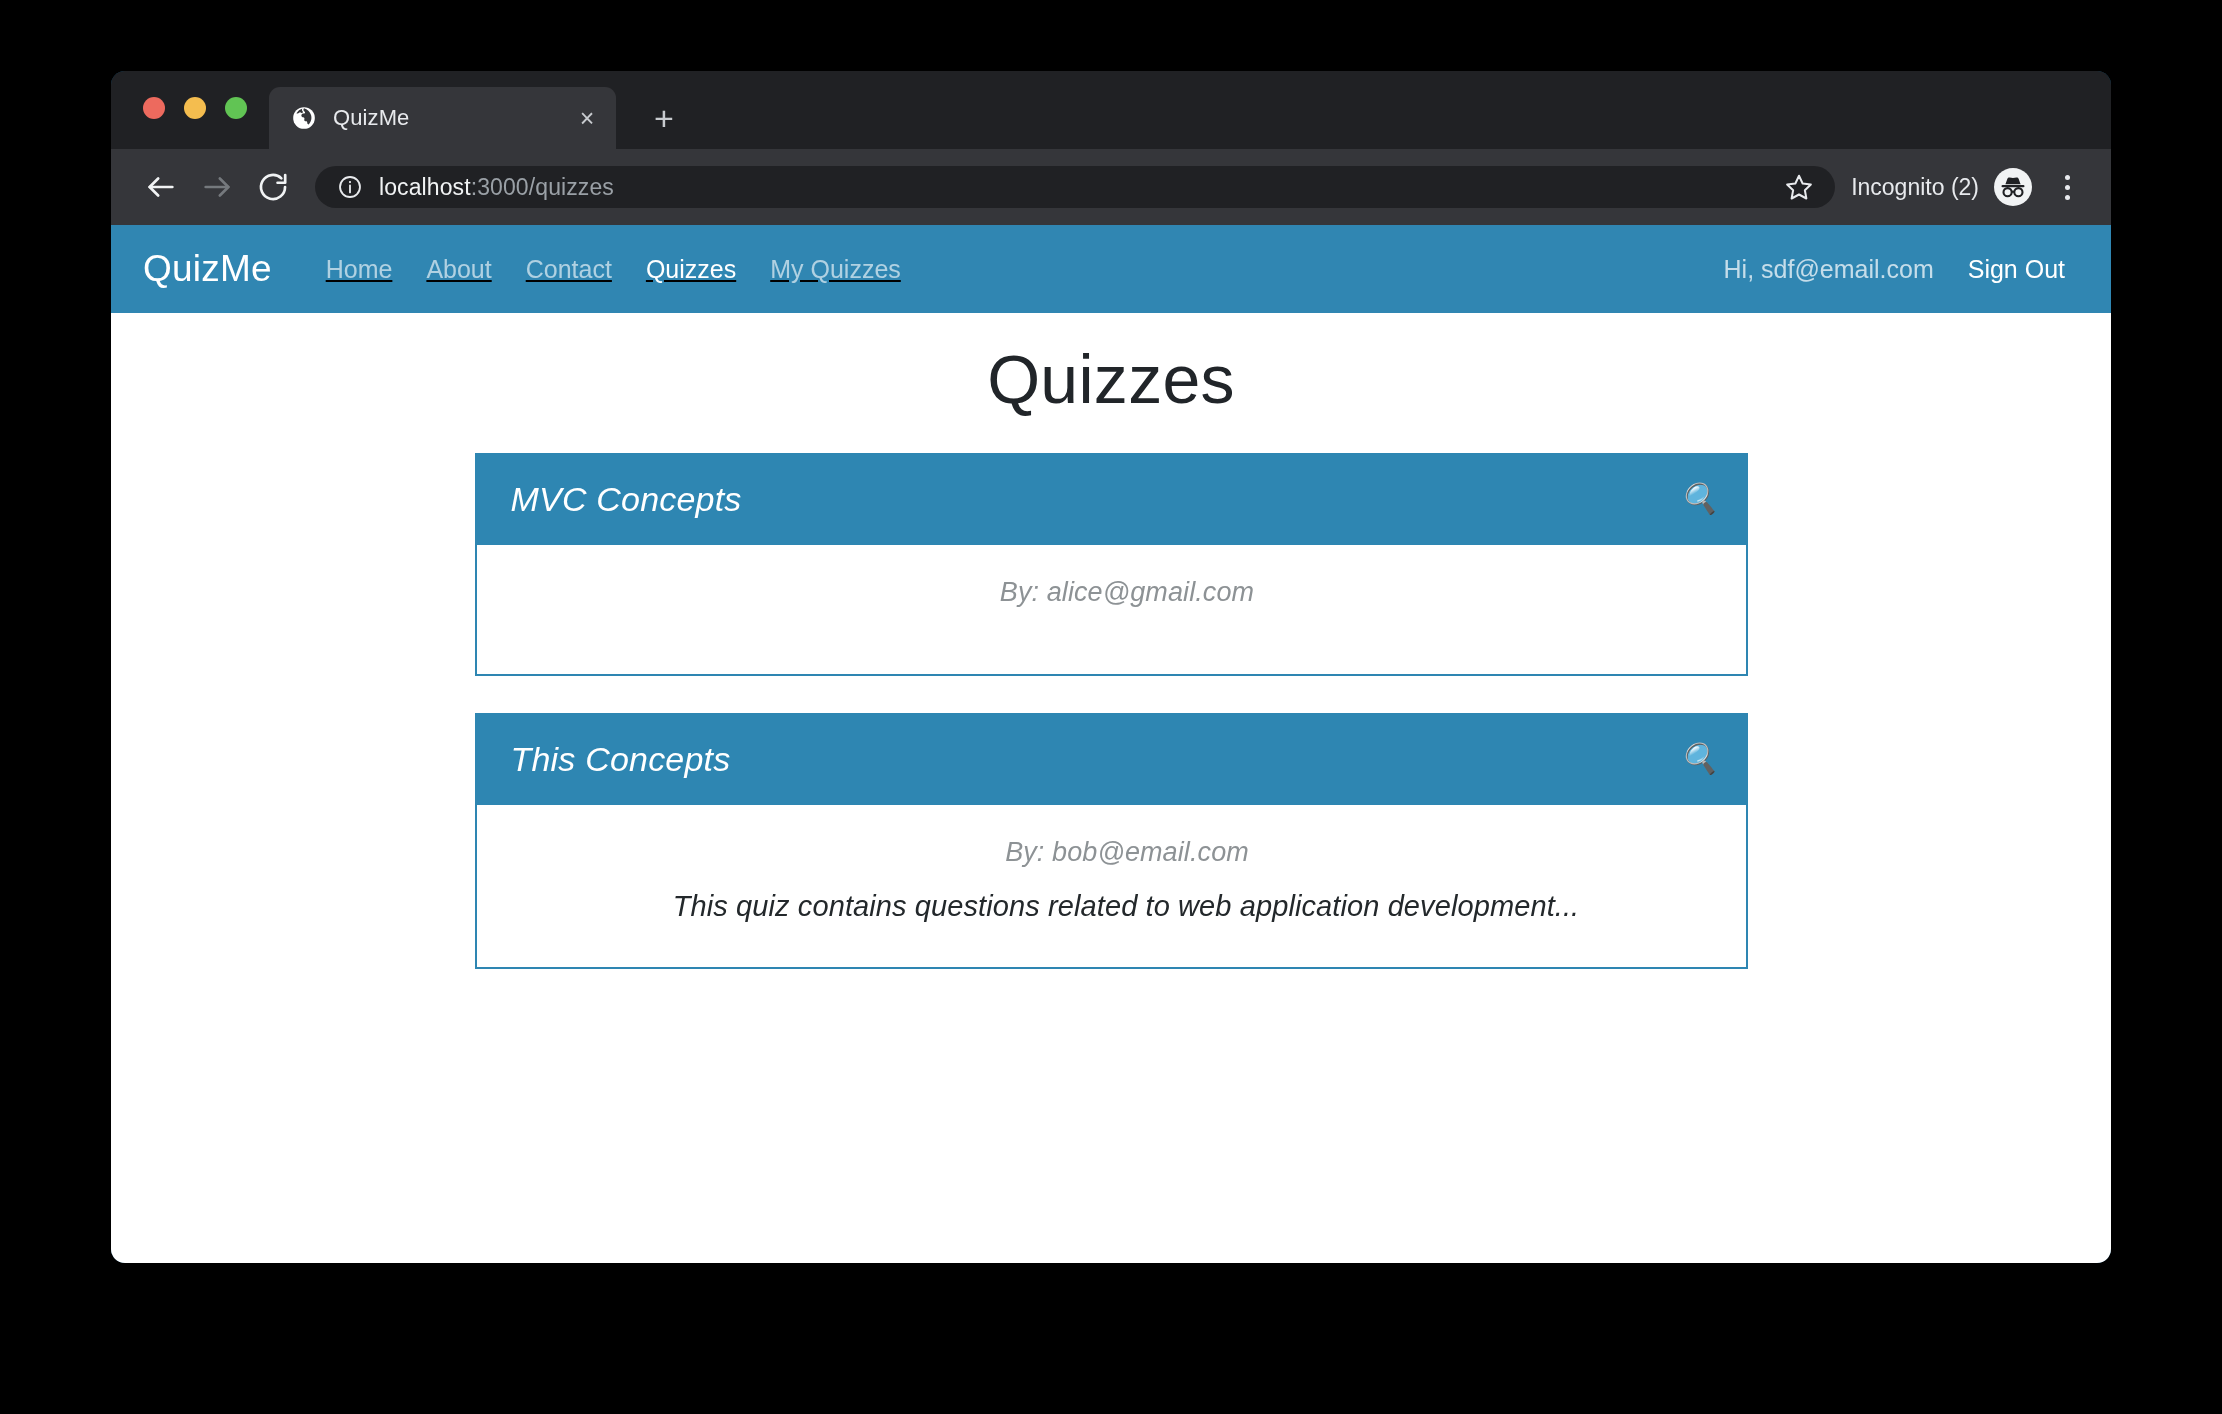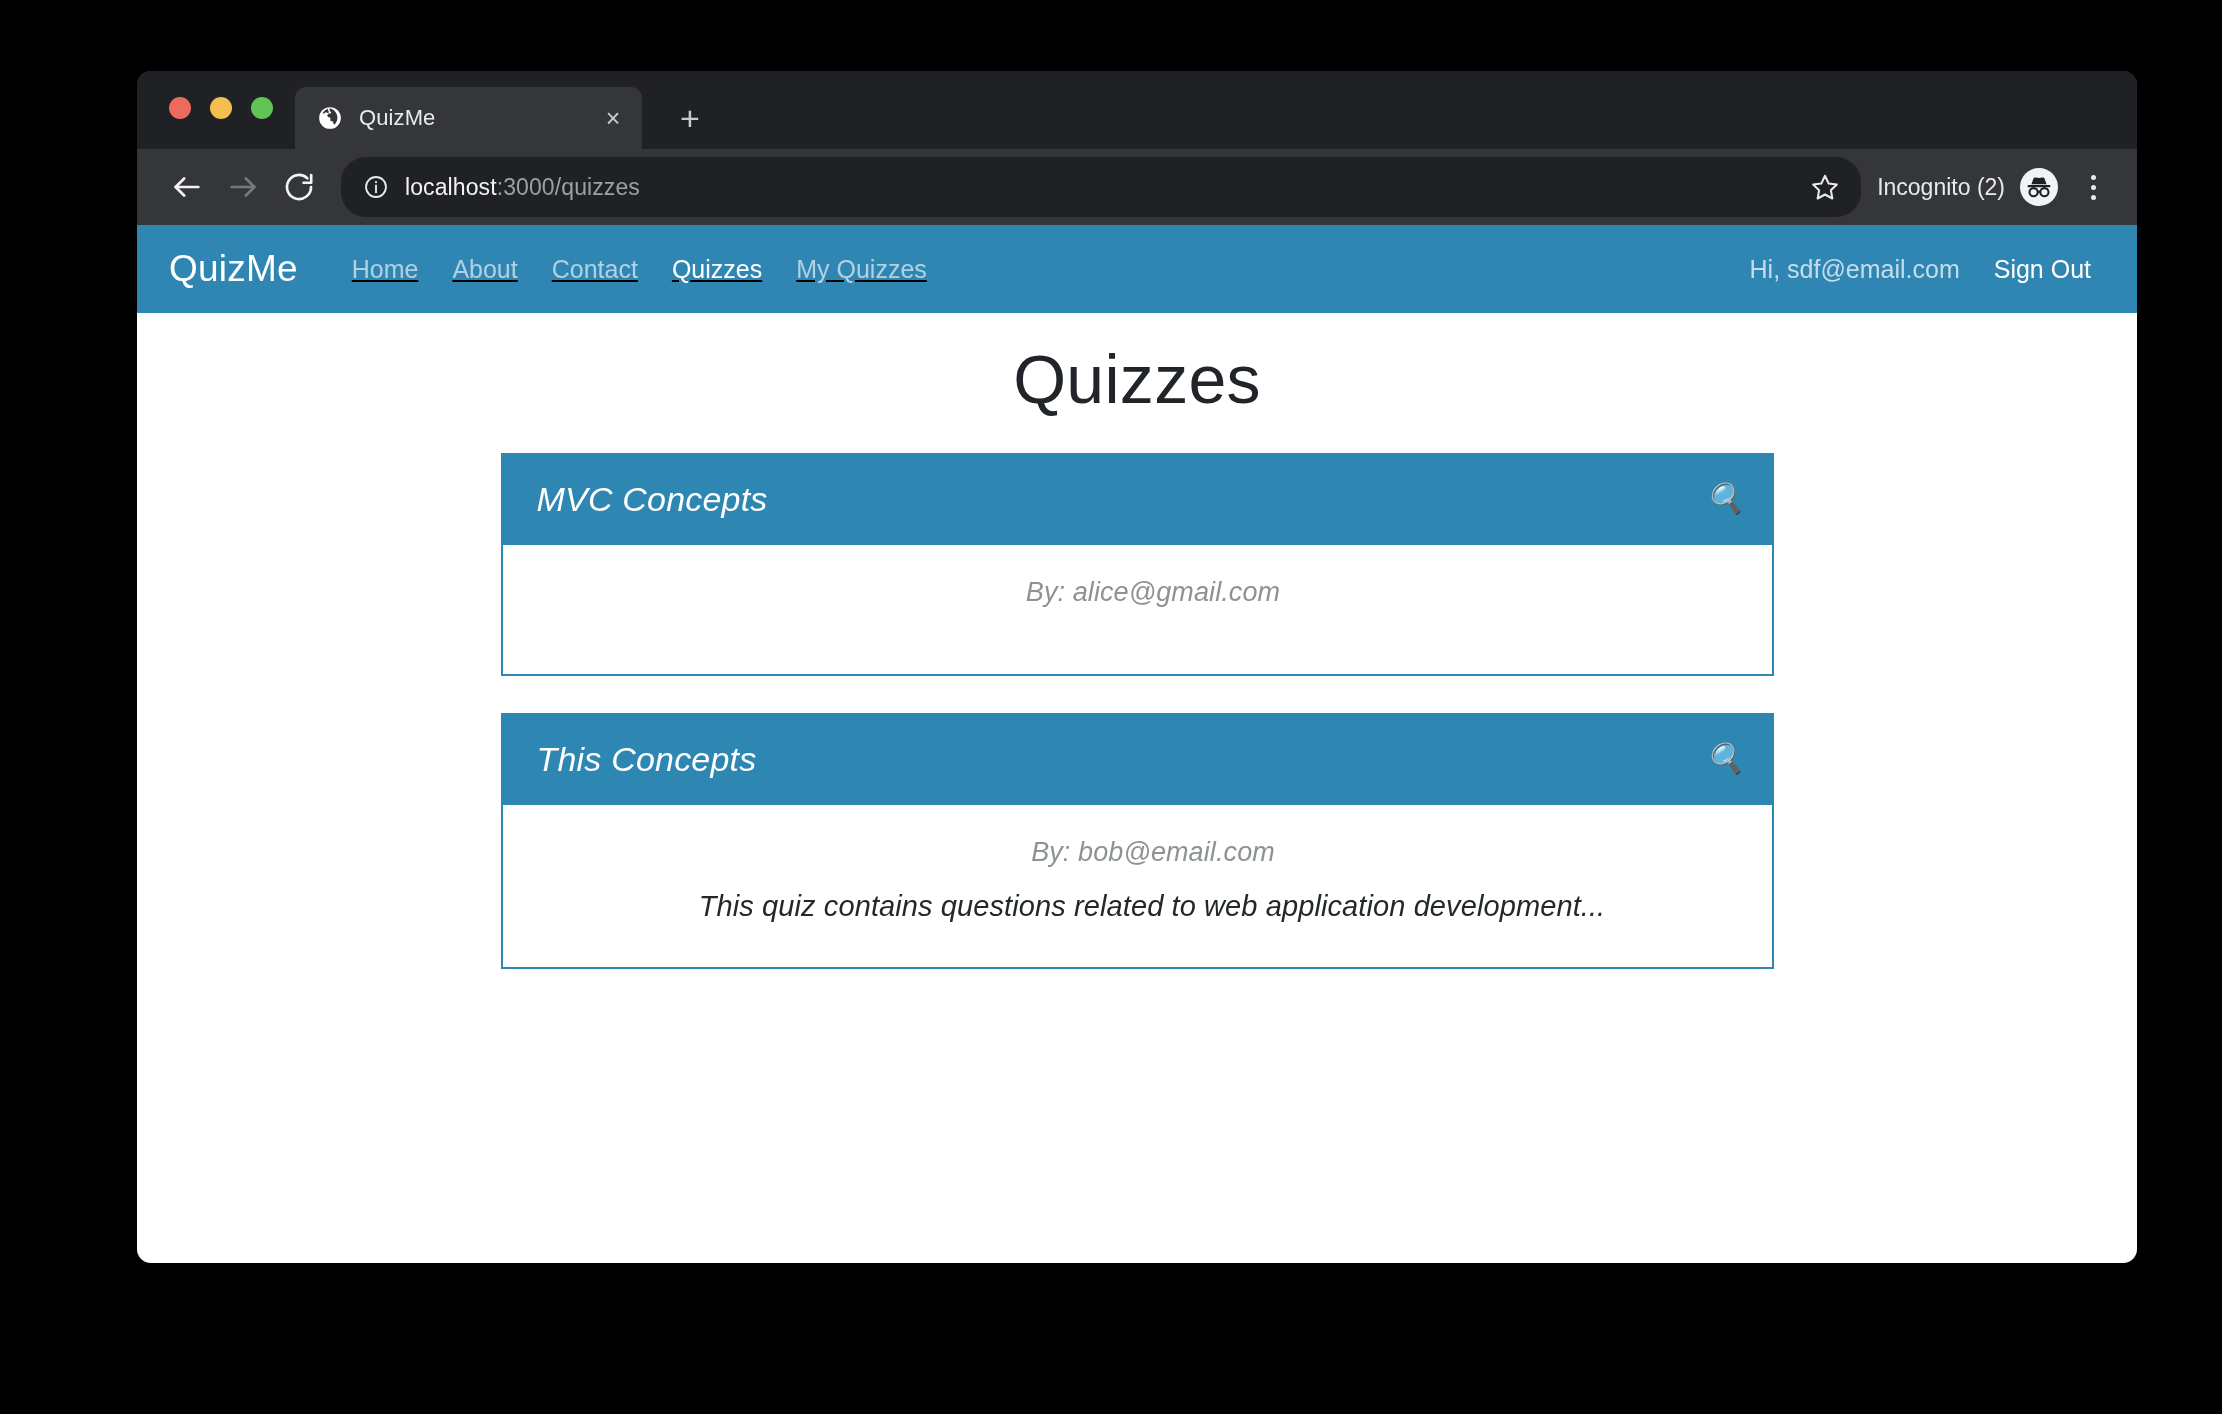--- a/index.html
+++ b/index.html
@@ -17,21 +17,20 @@
     position: absolute;
     left: 111px;
     top: 71px;
     width: 2000px;
     height: 1192px;
     border-radius: 14px;
     overflow: hidden;
     background: #0c4a6e;
     display: flex;
     flex-direction: column;
-    margin-left: 26px;
   }
 
   
   .tab-strip {
     position: relative;
     height: 78px;
     background: #202124;
     display: flex;
     align-items: flex-end;
     flex: 0 0 78px;
@@ -108,21 +107,21 @@
   }
   .nav-btn {
     width: 56px; height: 56px;
     display: flex; align-items: center; justify-content: center;
     flex: 0 0 56px;
   }
   .nav-btn svg { display: block; }
 
   .omnibox {
     flex: 1;
-    height: 60px;
+    height: 42px;
     margin-left: 14px;
     margin-right: 16px;
     background: #202124;
     border-radius: 25px;
     display: flex;
     align-items: center;
     padding: 0 16px 0 22px;
   }
   .info-icon { flex: 0 0 26px; width: 26px; height: 26px; margin-right: 16px; display:block; }
   .url {

